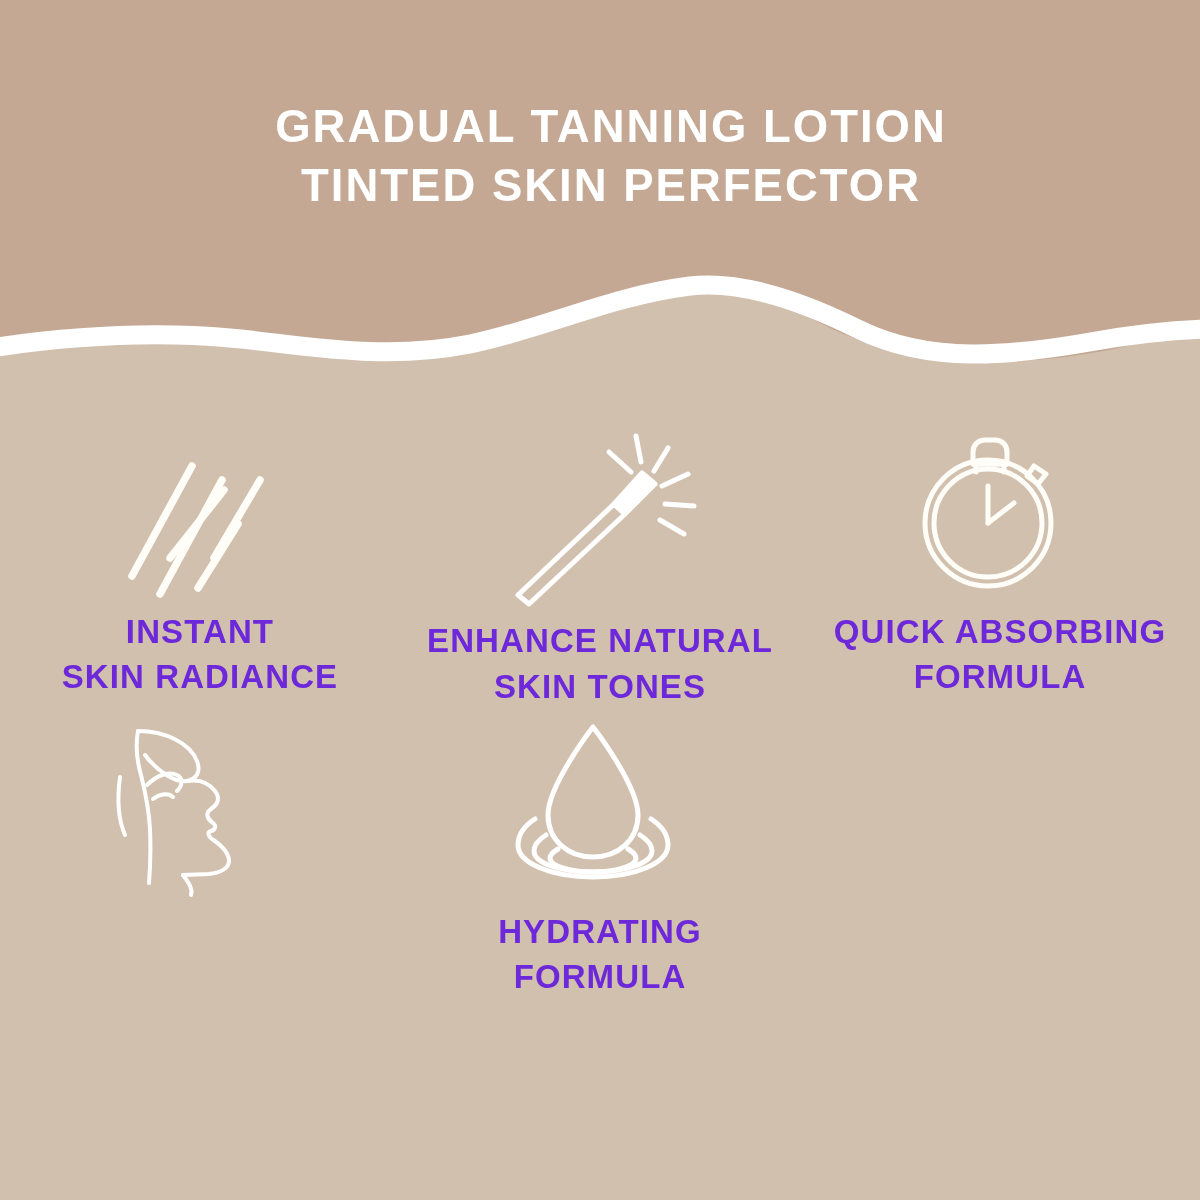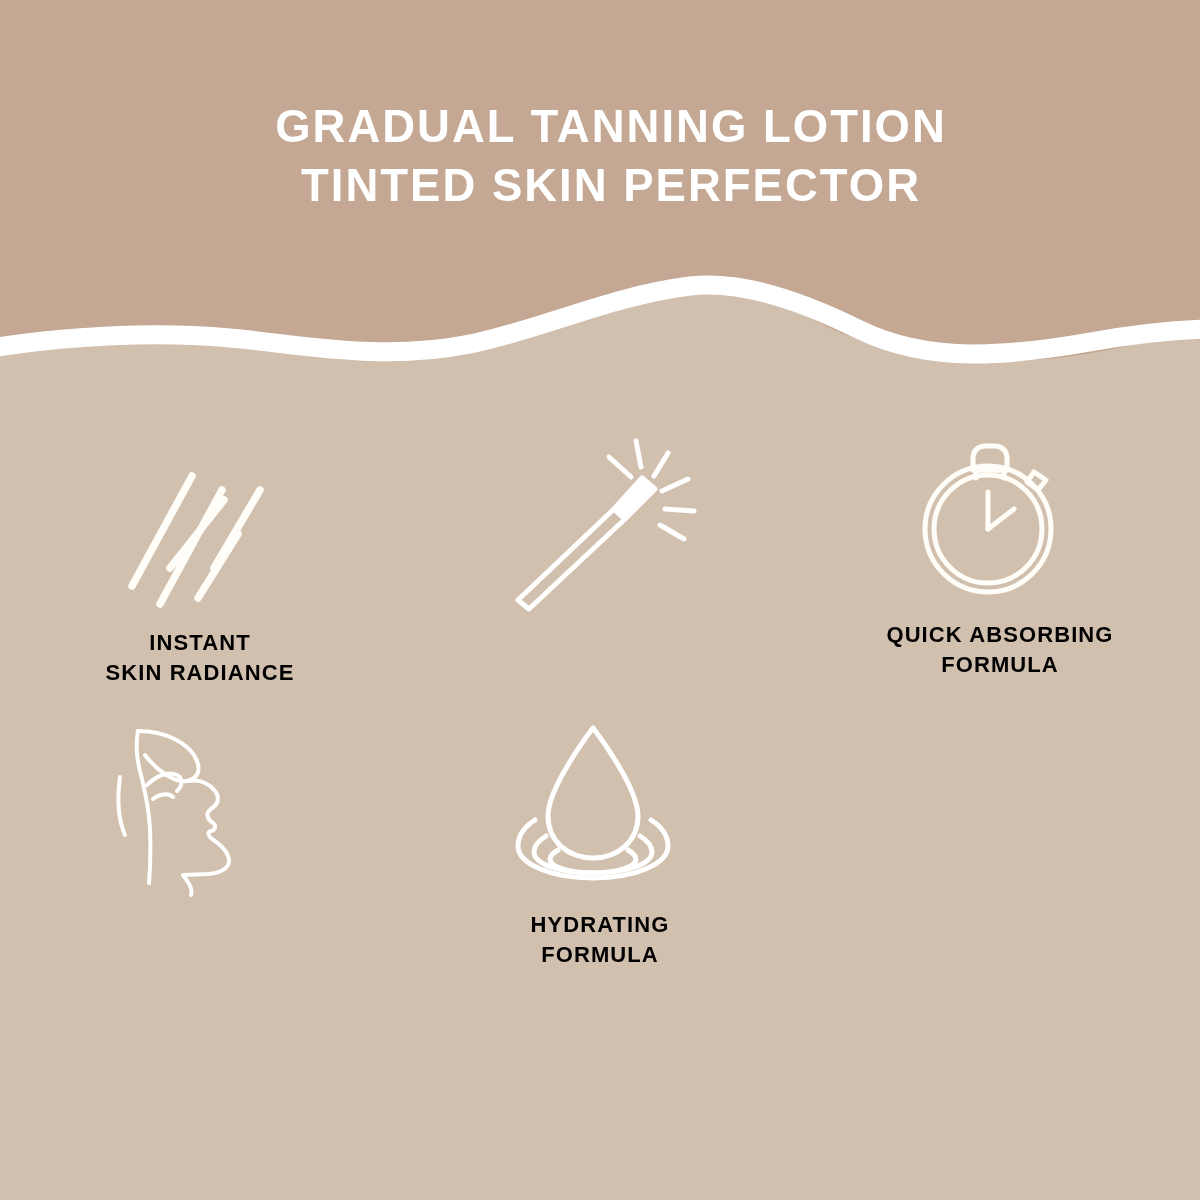--- a/index.html
+++ b/index.html
@@ -78,22 +78,22 @@
     height: 190px;
     display: flex;
     align-items: center;
     justify-content: center;
   }
   .feature-icon svg { display: block; overflow: visible; }
 
   .feature-label {
     margin-top: 10px;
     text-align: center;
-    color: #000000;
-    font-size: 22px;
+    color: #6d28d9;
+    font-size: 33px;
     font-weight: bold;
     letter-spacing: 1.1px;
     line-height: 1.38;
     text-transform: uppercase;
     white-space: pre-line;
   }
 
   
   .feature.row2 { padding-top: 8px; }
   .feature.row2 .feature-label { margin-top: 12px; }
@@ -156,20 +156,22 @@
           <g stroke="#FFFFFF" stroke-width="5" stroke-linecap="round" fill="none">
             <line x1="104" y1="24" x2="126" y2="44"></line>
             <line x1="131" y1="8" x2="136" y2="34"></line>
             <line x1="163" y1="20" x2="149" y2="43"></line>
             <line x1="183" y1="46" x2="157" y2="58"></line>
             <line x1="189" y1="78" x2="160" y2="76"></line>
             <line x1="179" y1="106" x2="155" y2="92"></line>
           </g>
         </svg>
       </div>
+      <div class="feature-label">ENHANCE NATURAL
+SKIN TONES</div>
     </div>
 
 
     <div class="feature row2">
       <div class="feature-icon">
         <svg width="180" height="175" viewBox="0 0 180 175">
           <g fill="none" stroke="#FFFDF7" stroke-width="5" stroke-linecap="round" stroke-linejoin="round">
 
             <circle cx="78" cy="103" r="63"></circle>
 

